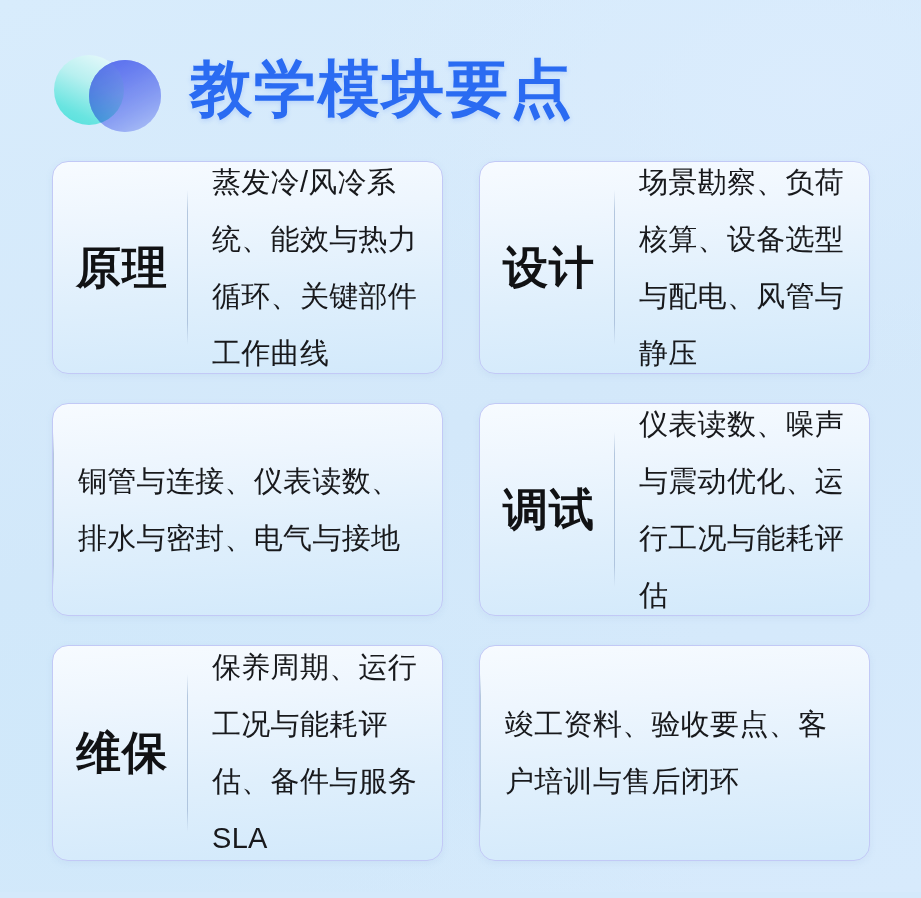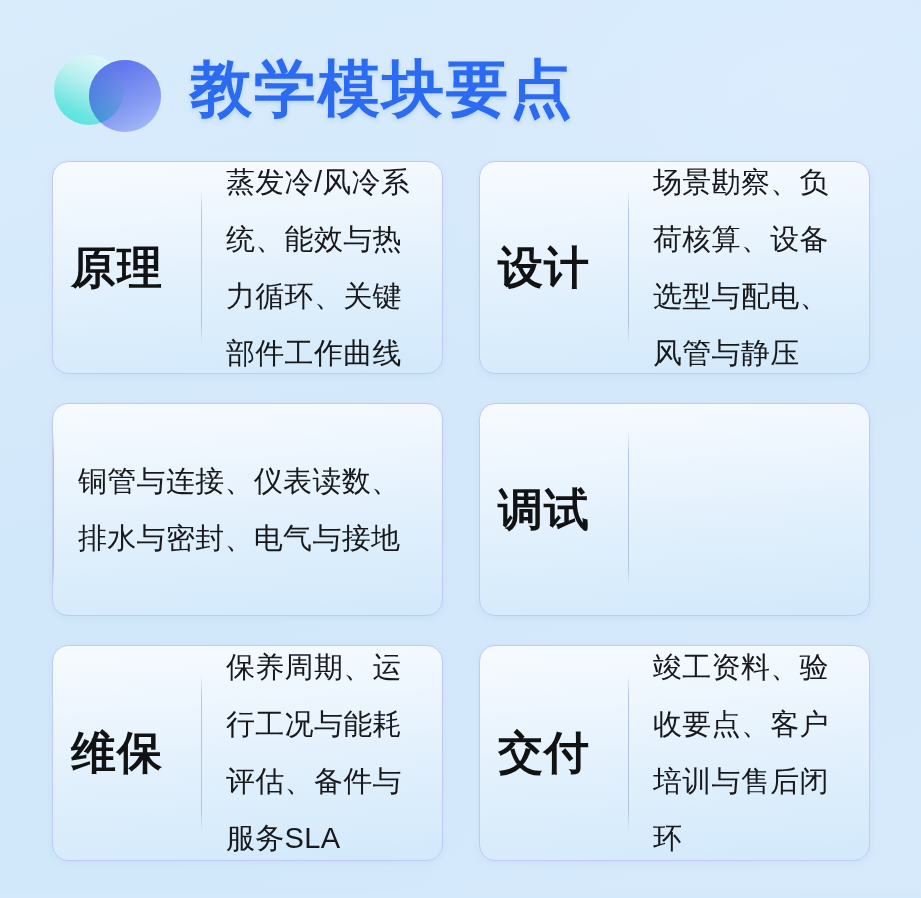--- a/index.html
+++ b/index.html
@@ -102,25 +102,26 @@
     border-radius: 16px;
     background: linear-gradient(176deg, #f7fbff 0%, #eef6fe 26%, #dfeffc 62%, #d2e9fb 100%);
     box-shadow: 0 2px 7px rgba(120,150,200,0.10);
     display: flex;
     align-items: center;
     overflow: hidden;
   }
 
   .card-label {
     flex: 0 0 130px;
+    text-align: center;
     font-size: 45px;
     font-weight: 700;
     color: #111214;
     letter-spacing: 1px;
-    padding-left: 18px;
+    padding-left: 4px;
   }
 
   .card-divider {
     flex: 0 0 1px;
     width: 1px;
     align-self: stretch;
     margin: 28px 0;
     background: linear-gradient(180deg, rgba(164,186,214,0) 0%, rgba(160,183,212,0.75) 14%, rgba(160,183,212,0.75) 86%, rgba(164,186,214,0) 100%);
   }
 
@@ -163,28 +164,28 @@
     </div>
 
     <div class="card">
       <div class="card-divider"></div>
       <div class="card-body">铜管与连接、仪表读数、排水与密封、电气与接地</div>
     </div>
 
     <div class="card">
       <div class="card-label">调试</div>
       <div class="card-divider"></div>
+      <div class="card-body">仪表读数、噪声与震动优化、运行工况与能耗评估</div>
     </div>
 
     <div class="card">
       <div class="card-label">维保</div>
       <div class="card-divider"></div>
       <div class="card-body">保养周期、运行工况与能耗评估、备件与服务SLA</div>
     </div>
 
     <div class="card">
-      <div class="card-label">交付</div>
       <div class="card-divider"></div>
       <div class="card-body">竣工资料、验收要点、客户培训与售后闭环</div>
     </div>
 
   </div>
 </div>
 
 </body></html>

